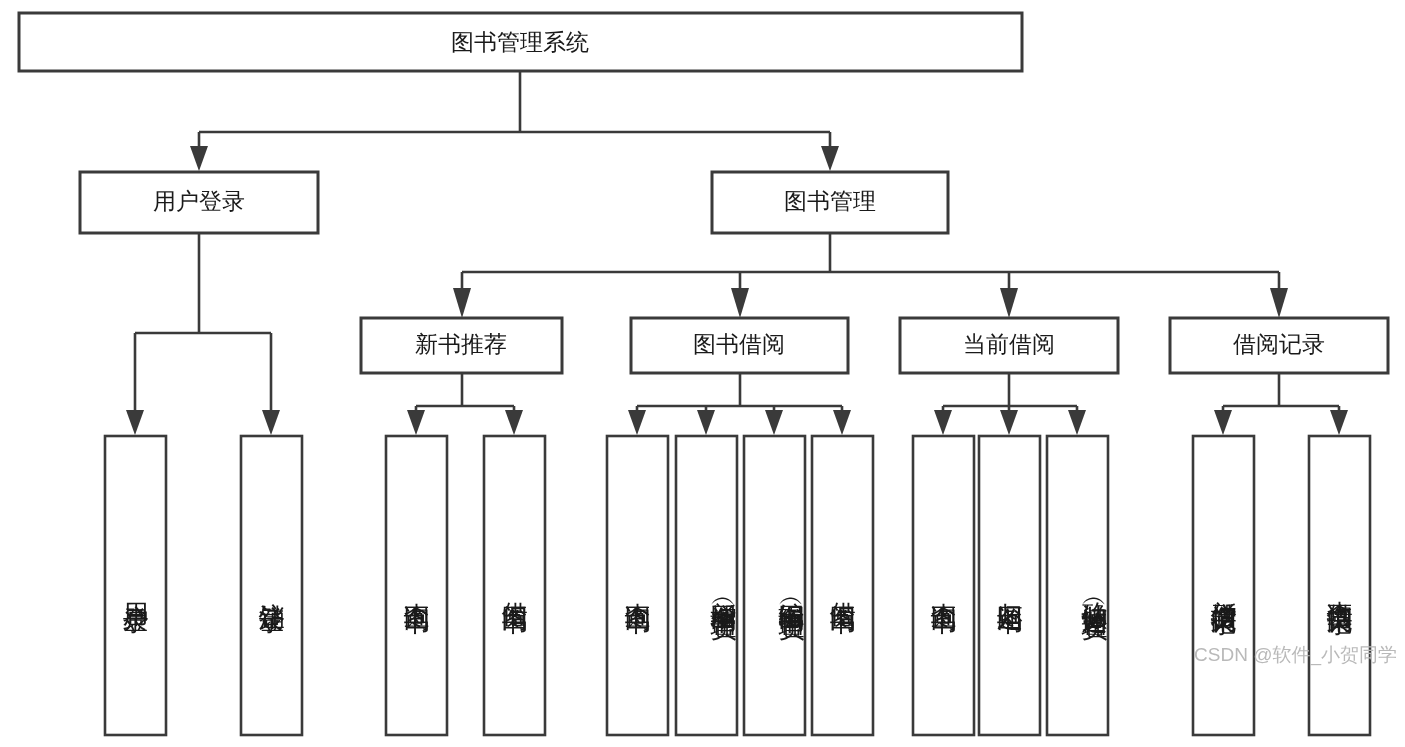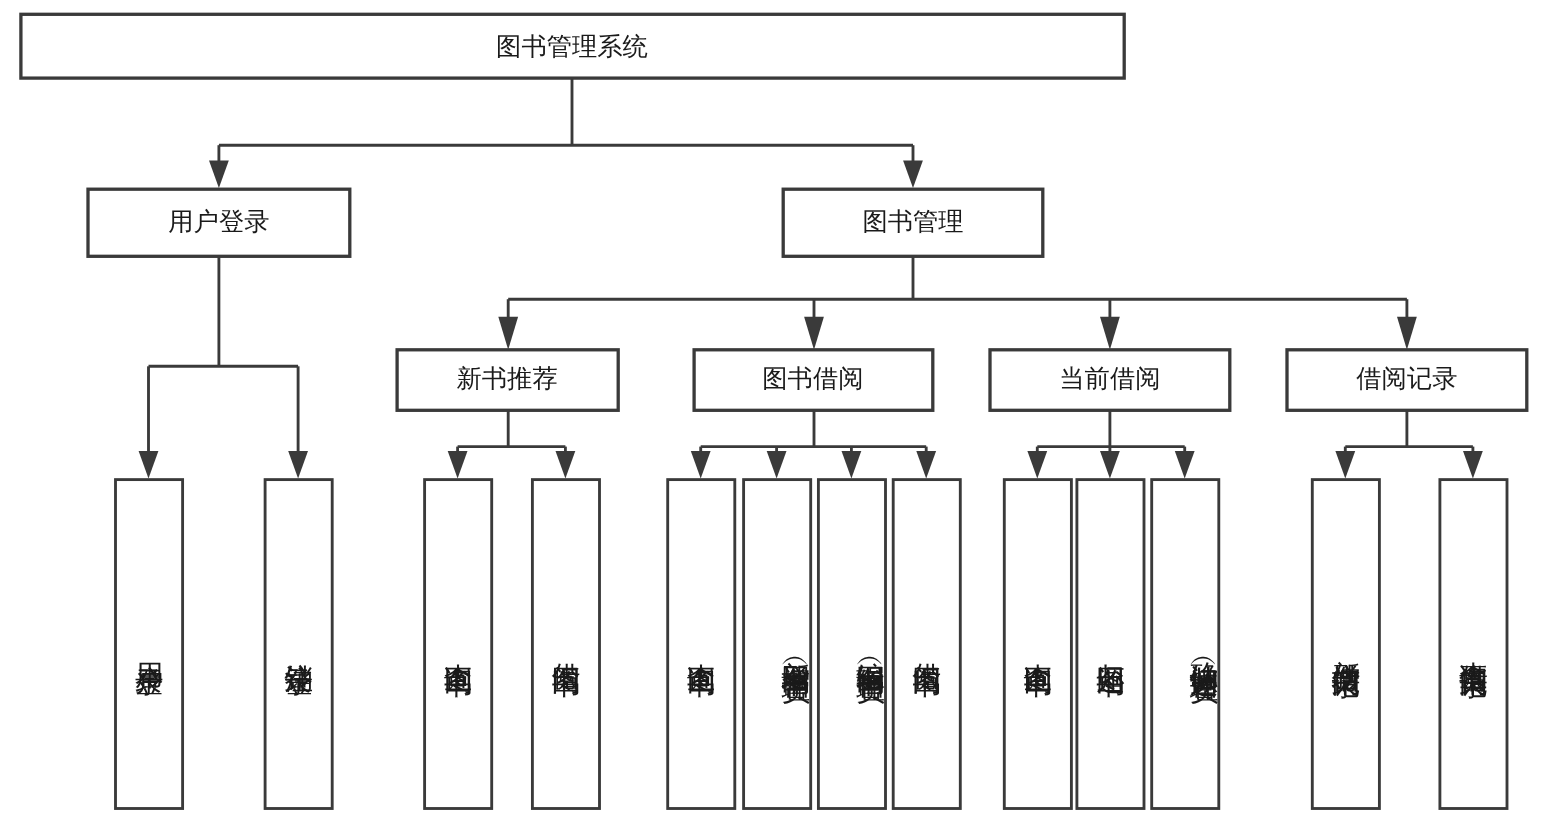--- a/index.html
+++ b/index.html
@@ -213,13 +213,14 @@
   <div class="vlabel-wrap" style="left:744px; top:444px; width:61px; height:291px;">编辑图书（管理员）</div>
   <div class="vlabel-wrap centered" style="left:812px; top:436px; width:61px; height:299px;">借阅图书</div>
 
   <div class="vlabel-wrap centered" style="left:913px; top:436px; width:61px; height:299px;">查询图书</div>
   <div class="vlabel-wrap centered" style="left:979px; top:436px; width:61px; height:299px;">归还图书</div>
   <div class="vlabel-wrap" style="left:1047px; top:444px; width:61px; height:291px;">确认归还（管理员）</div>
 
   <div class="vlabel-wrap centered" style="left:1193px; top:436px; width:61px; height:299px;">新增借阅记录</div>
   <div class="vlabel-wrap centered" style="left:1309px; top:436px; width:61px; height:299px;">查询借阅记录</div>
 
+  <div class="watermark">CSDN @软件_小贺同学</div>
 </div>
 
 </body></html>

